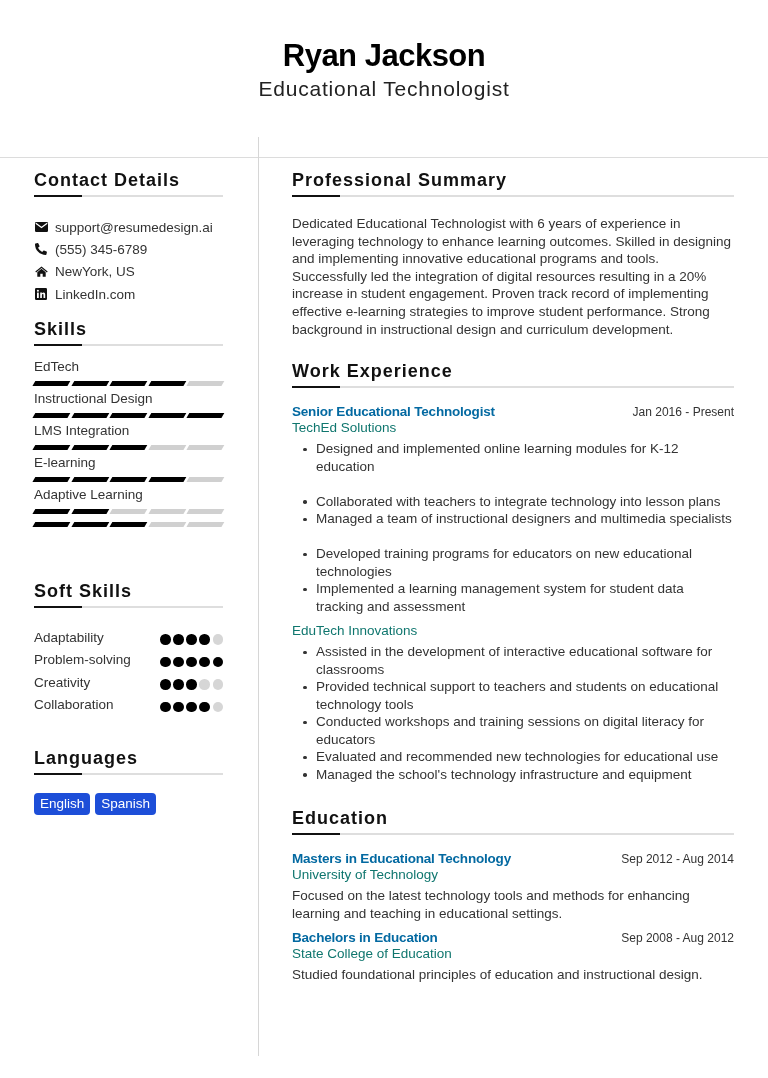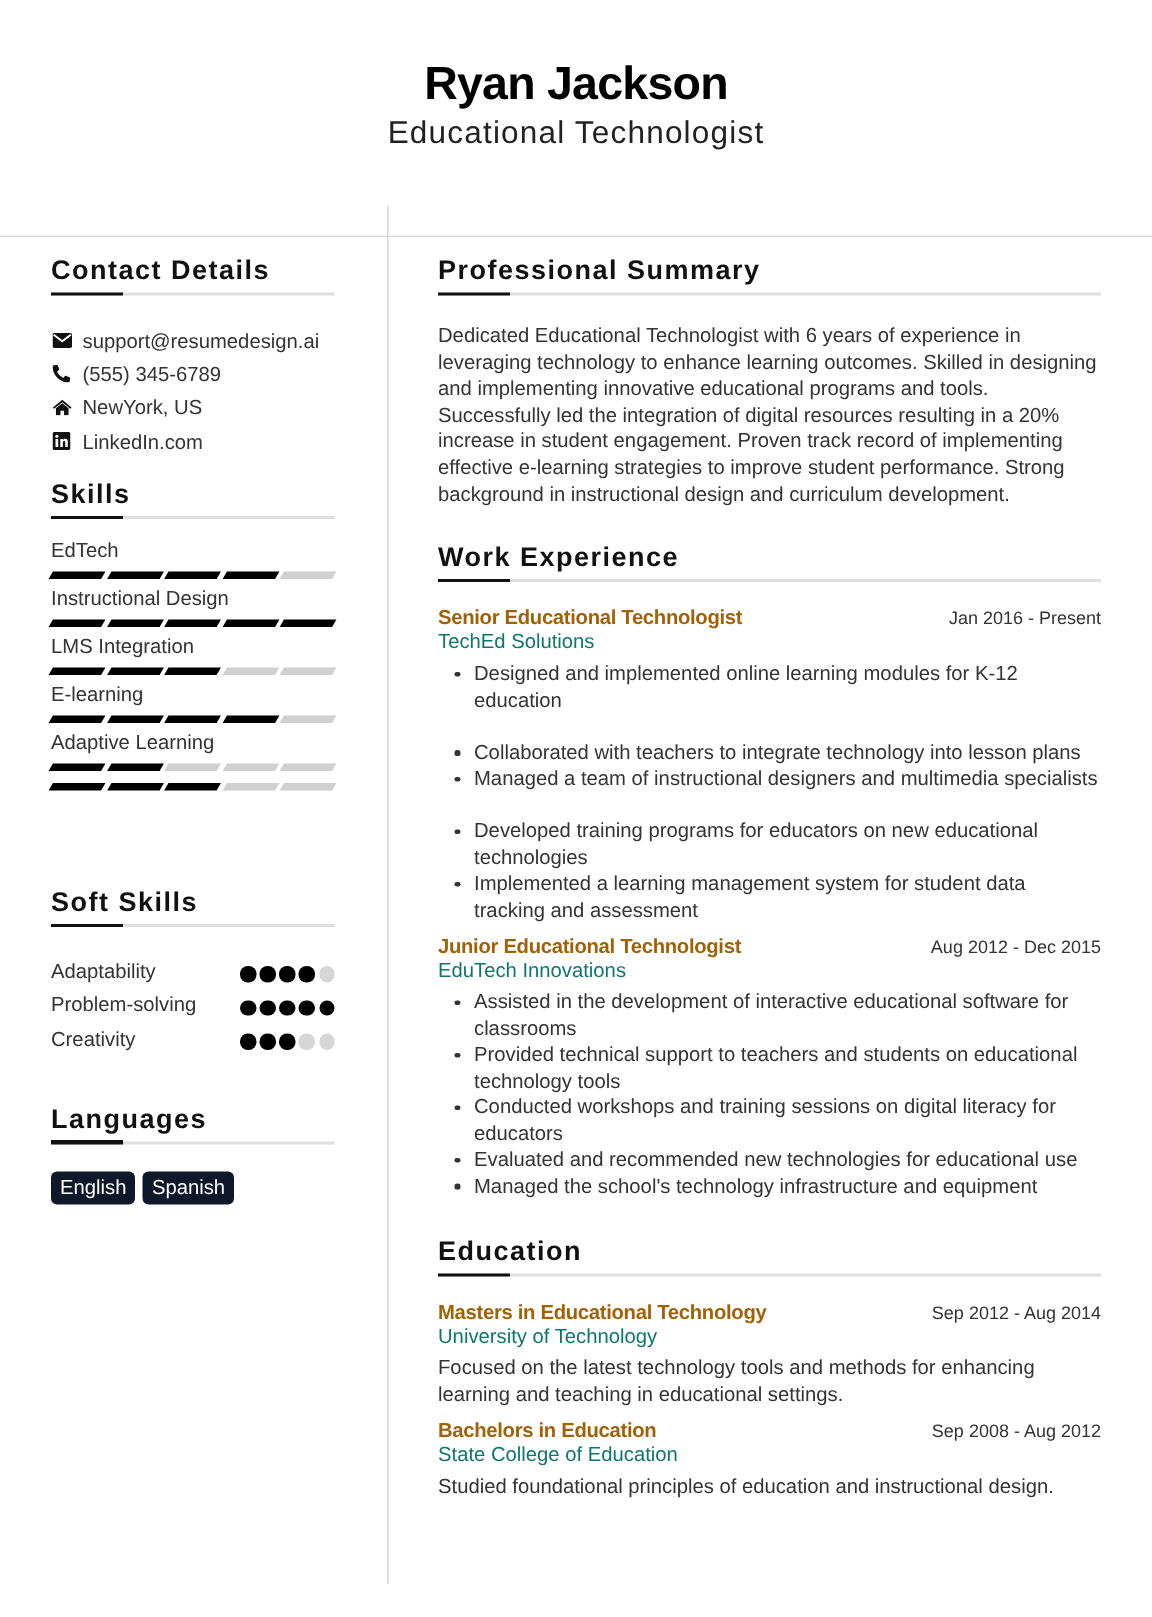--- a/index.html
+++ b/index.html
@@ -31,27 +31,27 @@
   .bar { width: 34.5px; height: 4.5px; background: #d0d0d0; transform: skewX(-30deg); }
   .bar.on { background: #000; }
 
   .soft-list { margin-top: 14px; }
   .soft { display: flex; align-items: flex-end; justify-content: space-between; height: 22.5px; font-size: 13.5px; color: #333; }
   .dots { display: flex; gap: 2.6px; margin-right: 0; }
   .dot { width: 10.5px; height: 10.5px; border-radius: 50%; background: #d6d6d6; }
   .dot.on { background: #000; }
 
   .langs { display: flex; gap: 5px; margin-top: 18px; }
-  .lang { background: #0f172a; color: #fff; font-size: 13.5px; padding: 3px 6px 4px; border-radius: 4px; }
+  .lang { background: #1d4ed8; color: #fff; font-size: 13.5px; padding: 3px 6px 4px; border-radius: 4px; }
 
   .para { font-size: 13.5px; line-height: 17.6px; color: #333; }
   .summary { margin-top: 18px; }
 
   .job-head { display: flex; justify-content: space-between; align-items: baseline; }
-  .job-title { font-size: 13.5px; font-weight: bold; color: #a16207; letter-spacing: -0.2px; }
+  .job-title { font-size: 13.5px; font-weight: bold; color: #0369a1; letter-spacing: -0.2px; }
   .job-date { font-size: 12px; color: #333; }
   .job-org { font-size: 13.5px; color: #0f766e; margin-top: 1px; }
   ul.bul { list-style: none; margin-top: 5px; padding-left: 24px; }
   ul.bul li { position: relative; font-size: 13.5px; line-height: 17.5px; color: #333; }
   ul.bul li::before { content: ""; position: absolute; left: -13px; top: 7.5px; width: 3.5px; height: 3.5px; border-radius: 50%; background: #333; }
   ul.bul li.gap { margin-bottom: 17.5px; }
 </style>
 </head>
 <body>
 
@@ -167,21 +167,21 @@
           <span class="bar on"></span>
             <span class="bar on"></span>
             <span class="bar on"></span>
             <span class="bar"></span>
             <span class="bar"></span>
         </div>
       </div>
     </div>
   </section>
 
-  <section style="margin-top:37px;">
+  <section style="margin-top:27px;">
     <div class="sec-title">Soft Skills</div>
     <div class="sec-rule"></div>
     <div class="soft-list">
       <div class="soft">
         <span>Adaptability</span>
         <span class="dots">
             <i class="dot on"></i>
             <i class="dot on"></i>
             <i class="dot on"></i>
             <i class="dot on"></i>
@@ -198,20 +198,30 @@
             <i class="dot on"></i>
           </span>
       </div>
       <div class="soft">
         <span>Creativity</span>
         <span class="dots">
             <i class="dot on"></i>
             <i class="dot on"></i>
             <i class="dot on"></i>
             <i class="dot"></i>
+            <i class="dot"></i>
+          </span>
+      </div>
+      <div class="soft">
+        <span>Collaboration</span>
+        <span class="dots">
+            <i class="dot on"></i>
+            <i class="dot on"></i>
+            <i class="dot on"></i>
+            <i class="dot on"></i>
             <i class="dot"></i>
           </span>
       </div>
     </div>
   </section>
 
   <section style="margin-top:36px;">
     <div class="sec-title">Languages</div>
     <div class="sec-rule"></div>
     <div class="langs">
@@ -242,24 +252,20 @@
       <ul class="bul">
         <li class="gap">Designed and implemented online learning modules for K-12 education</li>
         <li>Collaborated with teachers to integrate technology into lesson plans</li>
         <li class="gap">Managed a team of instructional designers and multimedia specialists</li>
         <li>Developed training programs for educators on new educational technologies</li>
         <li>Implemented a learning management system for student data tracking and assessment</li>
       </ul>
     </div>
 
     <div style="margin-top:8px;">
-      <div class="job-head">
-        <span class="job-title">Junior Educational Technologist</span>
-        <span class="job-date">Aug 2012 - Dec 2015</span>
-      </div>
       <div class="job-org">EduTech Innovations</div>
       <ul class="bul">
         <li>Assisted in the development of interactive educational software for classrooms</li>
         <li>Provided technical support to teachers and students on educational technology tools</li>
         <li>Conducted workshops and training sessions on digital literacy for educators</li>
         <li>Evaluated and recommended new technologies for educational use</li>
         <li>Managed the school's technology infrastructure and equipment</li>
       </ul>
     </div>
   </section>

